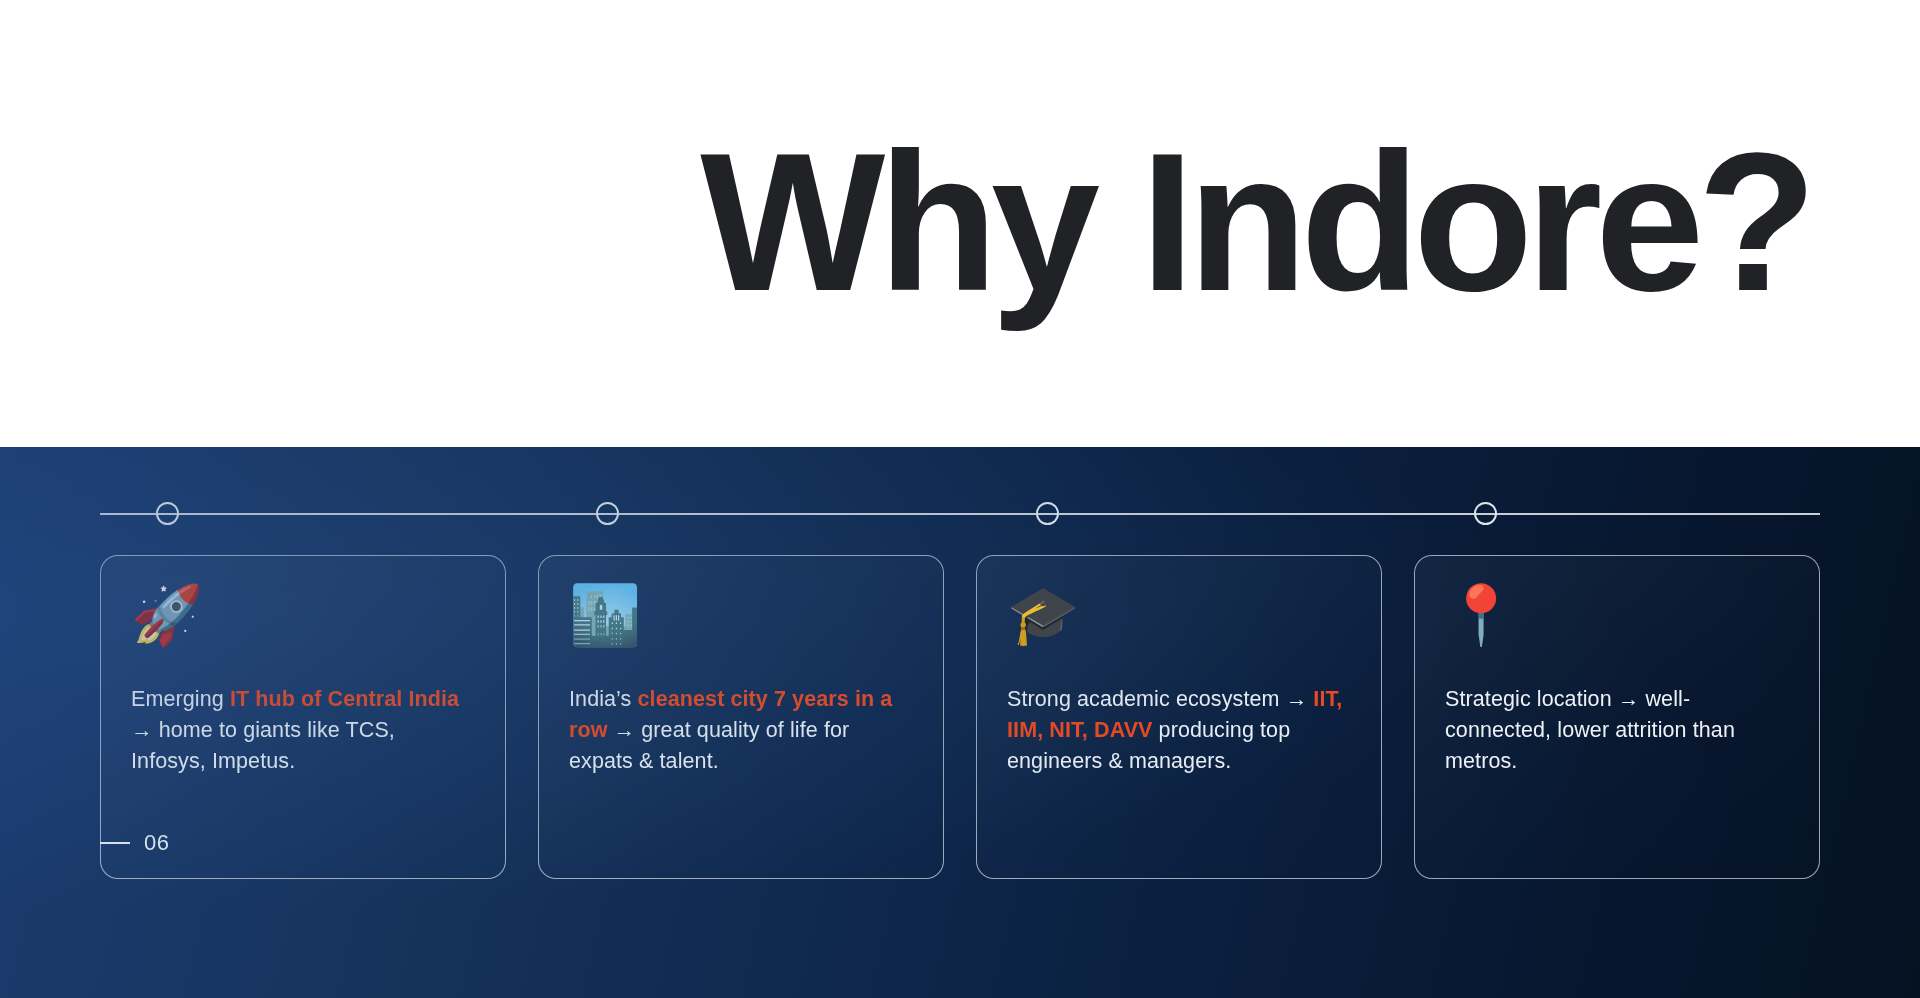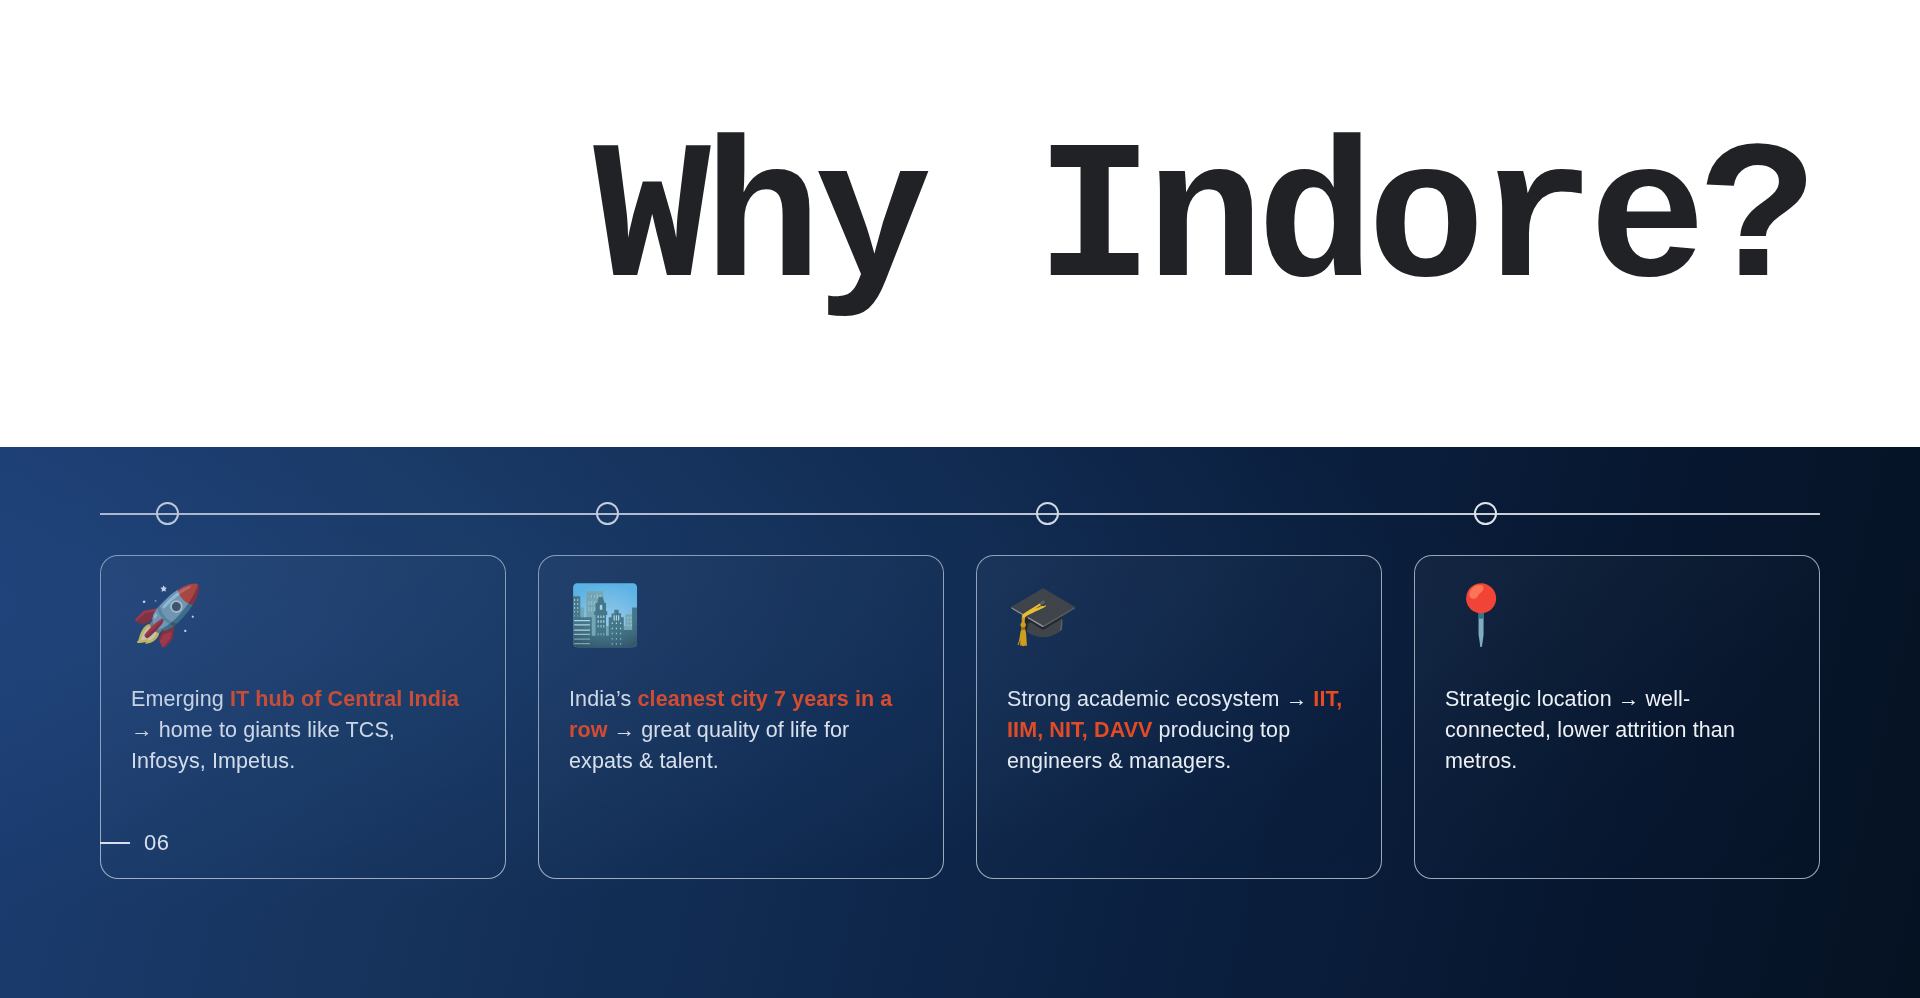--- a/index.html
+++ b/index.html
@@ -10,21 +10,21 @@
     font-family:"Liberation Sans", sans-serif;
   }
 
   .slide { position:relative; width:1920px; height:998px; }
 
   
   .hero {
     position:absolute; left:0; top:0;
     width:1920px; height:447px;
     background:#ffffff;
-    display:flex; align-items:center; justify-content:flex-end;font-family:Liberation Mono, monospace;
+    display:flex; align-items:center; justify-content:flex-end;
   }
   .hero-title {
     font-size:196px;
     font-weight:700;
     letter-spacing:-7px;
     color:#212225;
     line-height:0.98;
     padding-right:110px;
     white-space:nowrap;
   }

